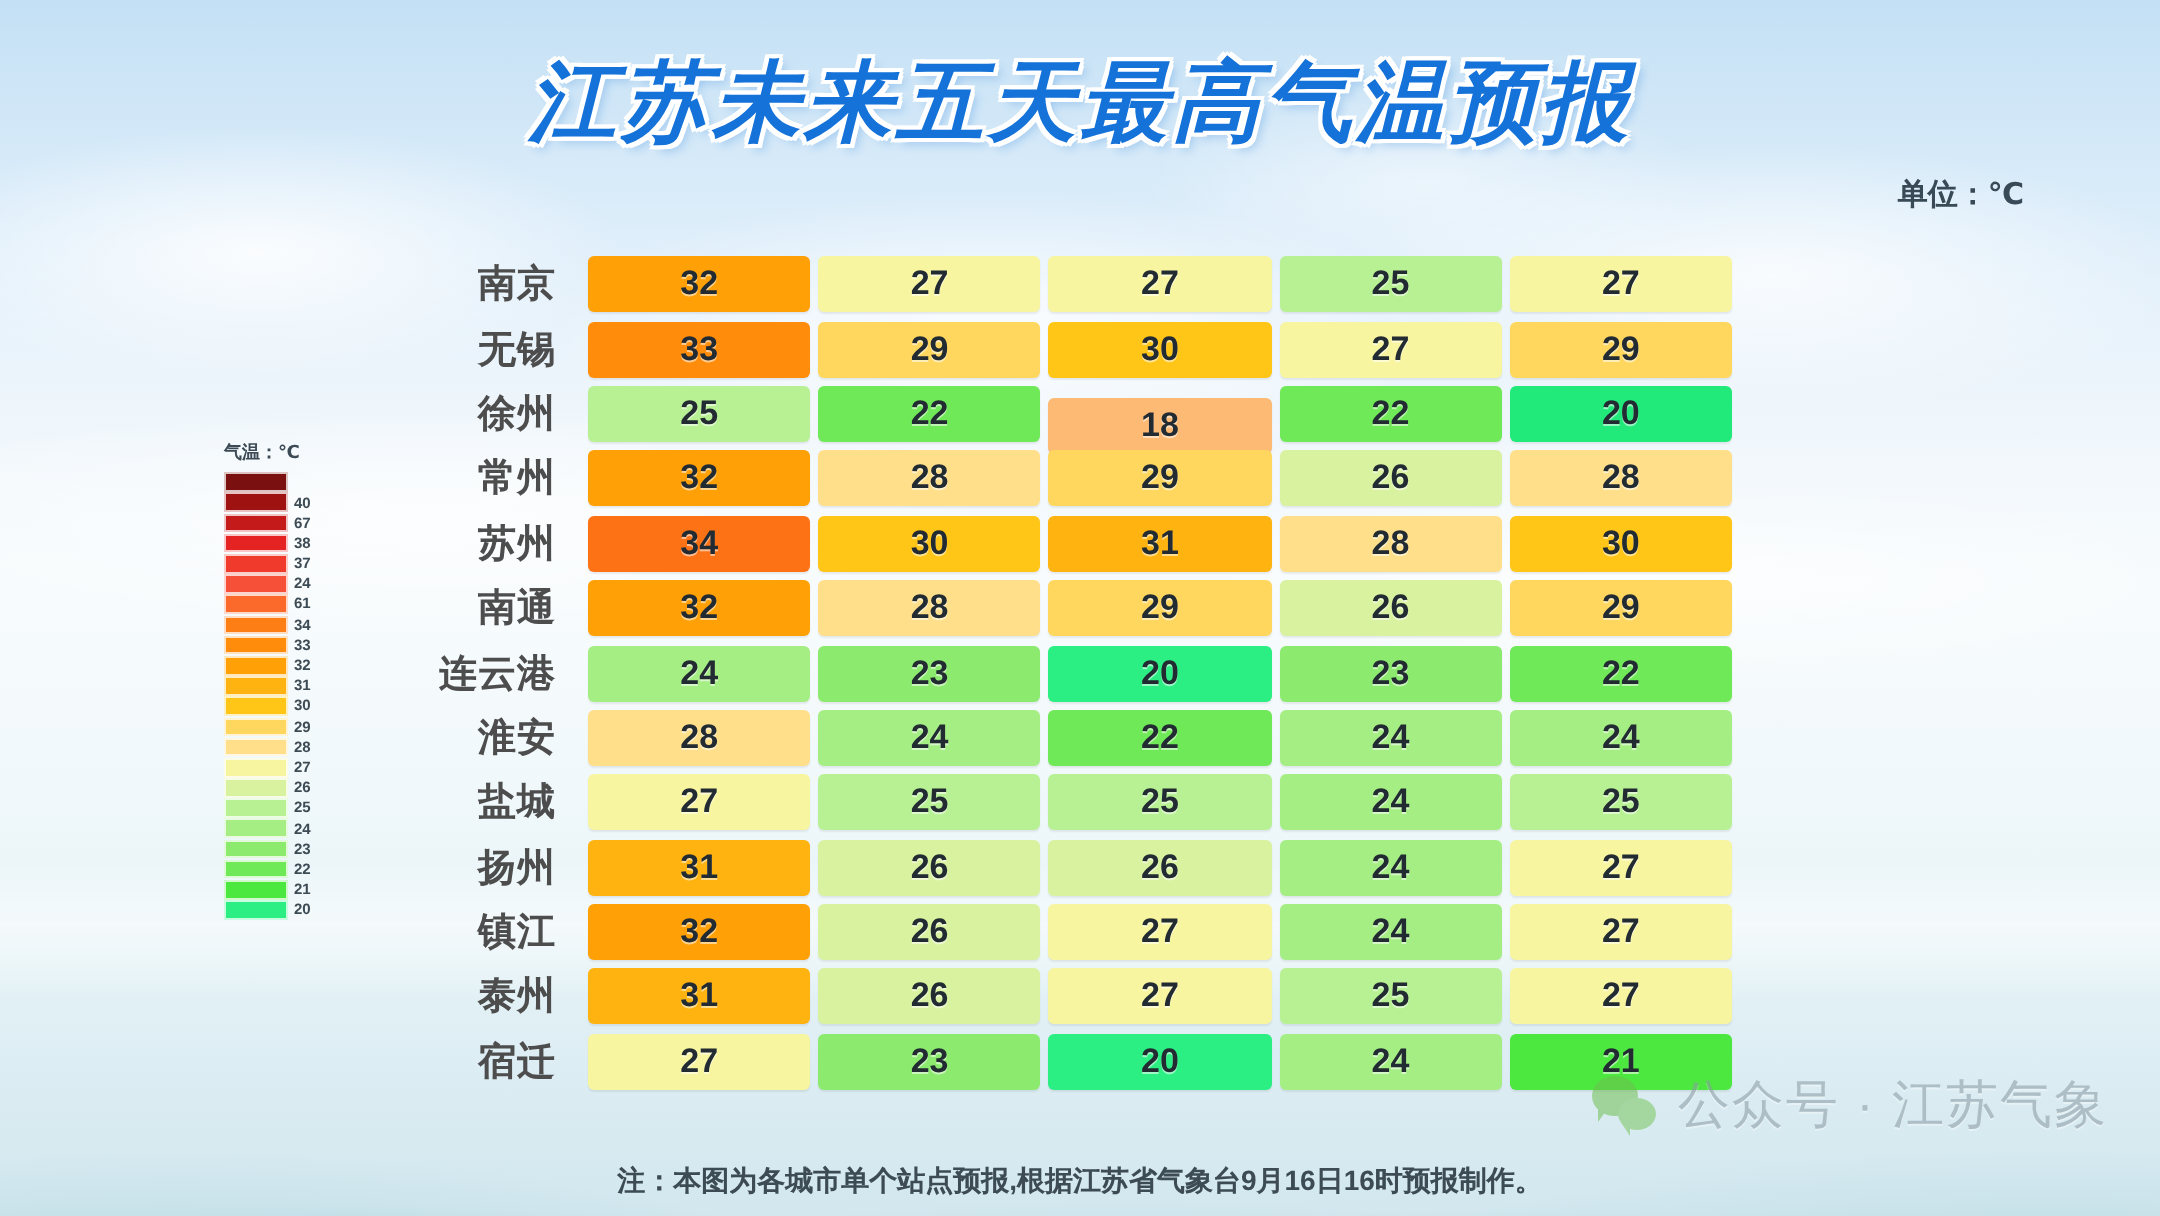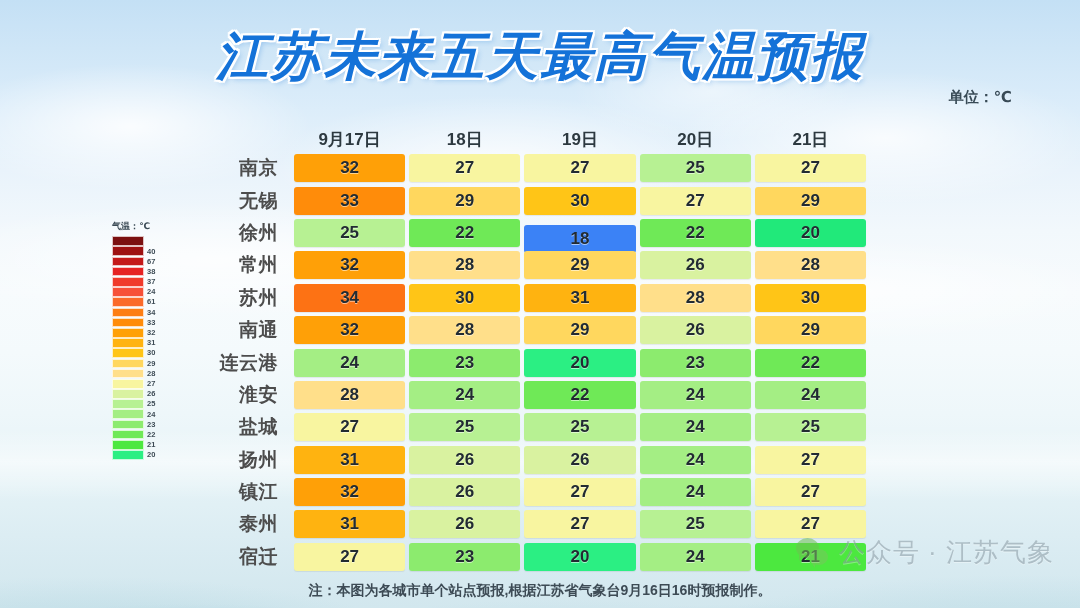--- a/index.html
+++ b/index.html
@@ -46,21 +46,21 @@
   .haze-band {
     top: 430px; height: 70px;
     background: linear-gradient(180deg, rgba(255,255,255,0), rgba(255,255,255,.55) 45%, rgba(255,255,255,0));
   }
 
   
   .header { position: absolute; top: 0; left: 0; right: 0; height: 125px; }
   .title {
     position: absolute; top: 22px; left: 0; right: 0;
     text-align: center;
-    font-size: 52px;
+    font-size: 44px;
     font-weight: bold;
     font-style: italic;
     letter-spacing: 2px;
     color: #1472d8;
     text-shadow:
       2px 0 0 #fff, -2px 0 0 #fff, 0 2px 0 #fff, 0 -2px 0 #fff,
       2px 2px 0 #fff, -2px -2px 0 #fff, 2px -2px 0 #fff, -2px 2px 0 #fff,
       3px 3px 5px rgba(20,114,216,.28);
   }
   .logo-row {
@@ -258,28 +258,20 @@
         <span class="legend-tick">21</span>
       </div>
       <div class="legend-row">
         <span class="legend-swatch" style="background: rgb(43, 239, 131);"></span>
         <span class="legend-tick">20</span>
       </div>
     </div>
 </div>
 
 <div class="table-wrap">
-  <div class="date-head" id="date-head">
-    <div class="city-gutter"></div>
-  <div class="date-cell">9月17日</div>
-      <div class="date-cell">18日</div>
-      <div class="date-cell">19日</div>
-      <div class="date-cell">20日</div>
-      <div class="date-cell">21日</div>
-    </div>
   <div id="table-body">
       <div class="row">
         <div class="city-name">南京</div>
         <div class="temp-cell" style="background: rgb(255, 160, 7);">32</div>
         <div class="temp-cell" style="background: rgb(248, 245, 160);">27</div>
         <div class="temp-cell" style="background: rgb(248, 245, 160);">27</div>
         <div class="temp-cell" style="background: rgb(183, 241, 147);">25</div>
         <div class="temp-cell" style="background: rgb(248, 245, 160);">27</div>
       </div>
       <div class="row">
@@ -287,21 +279,21 @@
         <div class="temp-cell" style="background: rgb(255, 140, 10);">33</div>
         <div class="temp-cell" style="background: rgb(255, 215, 94);">29</div>
         <div class="temp-cell" style="background: rgb(255, 197, 23);">30</div>
         <div class="temp-cell" style="background: rgb(248, 245, 160);">27</div>
         <div class="temp-cell" style="background: rgb(255, 215, 94);">29</div>
       </div>
       <div class="row">
         <div class="city-name">徐州</div>
         <div class="temp-cell" style="background: rgb(183, 241, 147);">25</div>
         <div class="temp-cell" style="background: rgb(111, 233, 87);">22</div>
-        <div class="temp-cell" style="background: #3b82f6; margin-top: 12px;">18</div>
+        <div class="temp-cell" style="background: #fdba74; margin-top: 12px;">18</div>
         <div class="temp-cell" style="background: rgb(111, 233, 87);">22</div>
         <div class="temp-cell" style="background: rgb(33, 233, 122);">20</div>
       </div>
       <div class="row">
         <div class="city-name">常州</div>
         <div class="temp-cell" style="background: rgb(255, 160, 7);">32</div>
         <div class="temp-cell" style="background: rgb(255, 223, 138);">28</div>
         <div class="temp-cell" style="background: rgb(255, 215, 94);">29</div>
         <div class="temp-cell" style="background: rgb(217, 242, 160);">26</div>
         <div class="temp-cell" style="background: rgb(255, 223, 138);">28</div>

